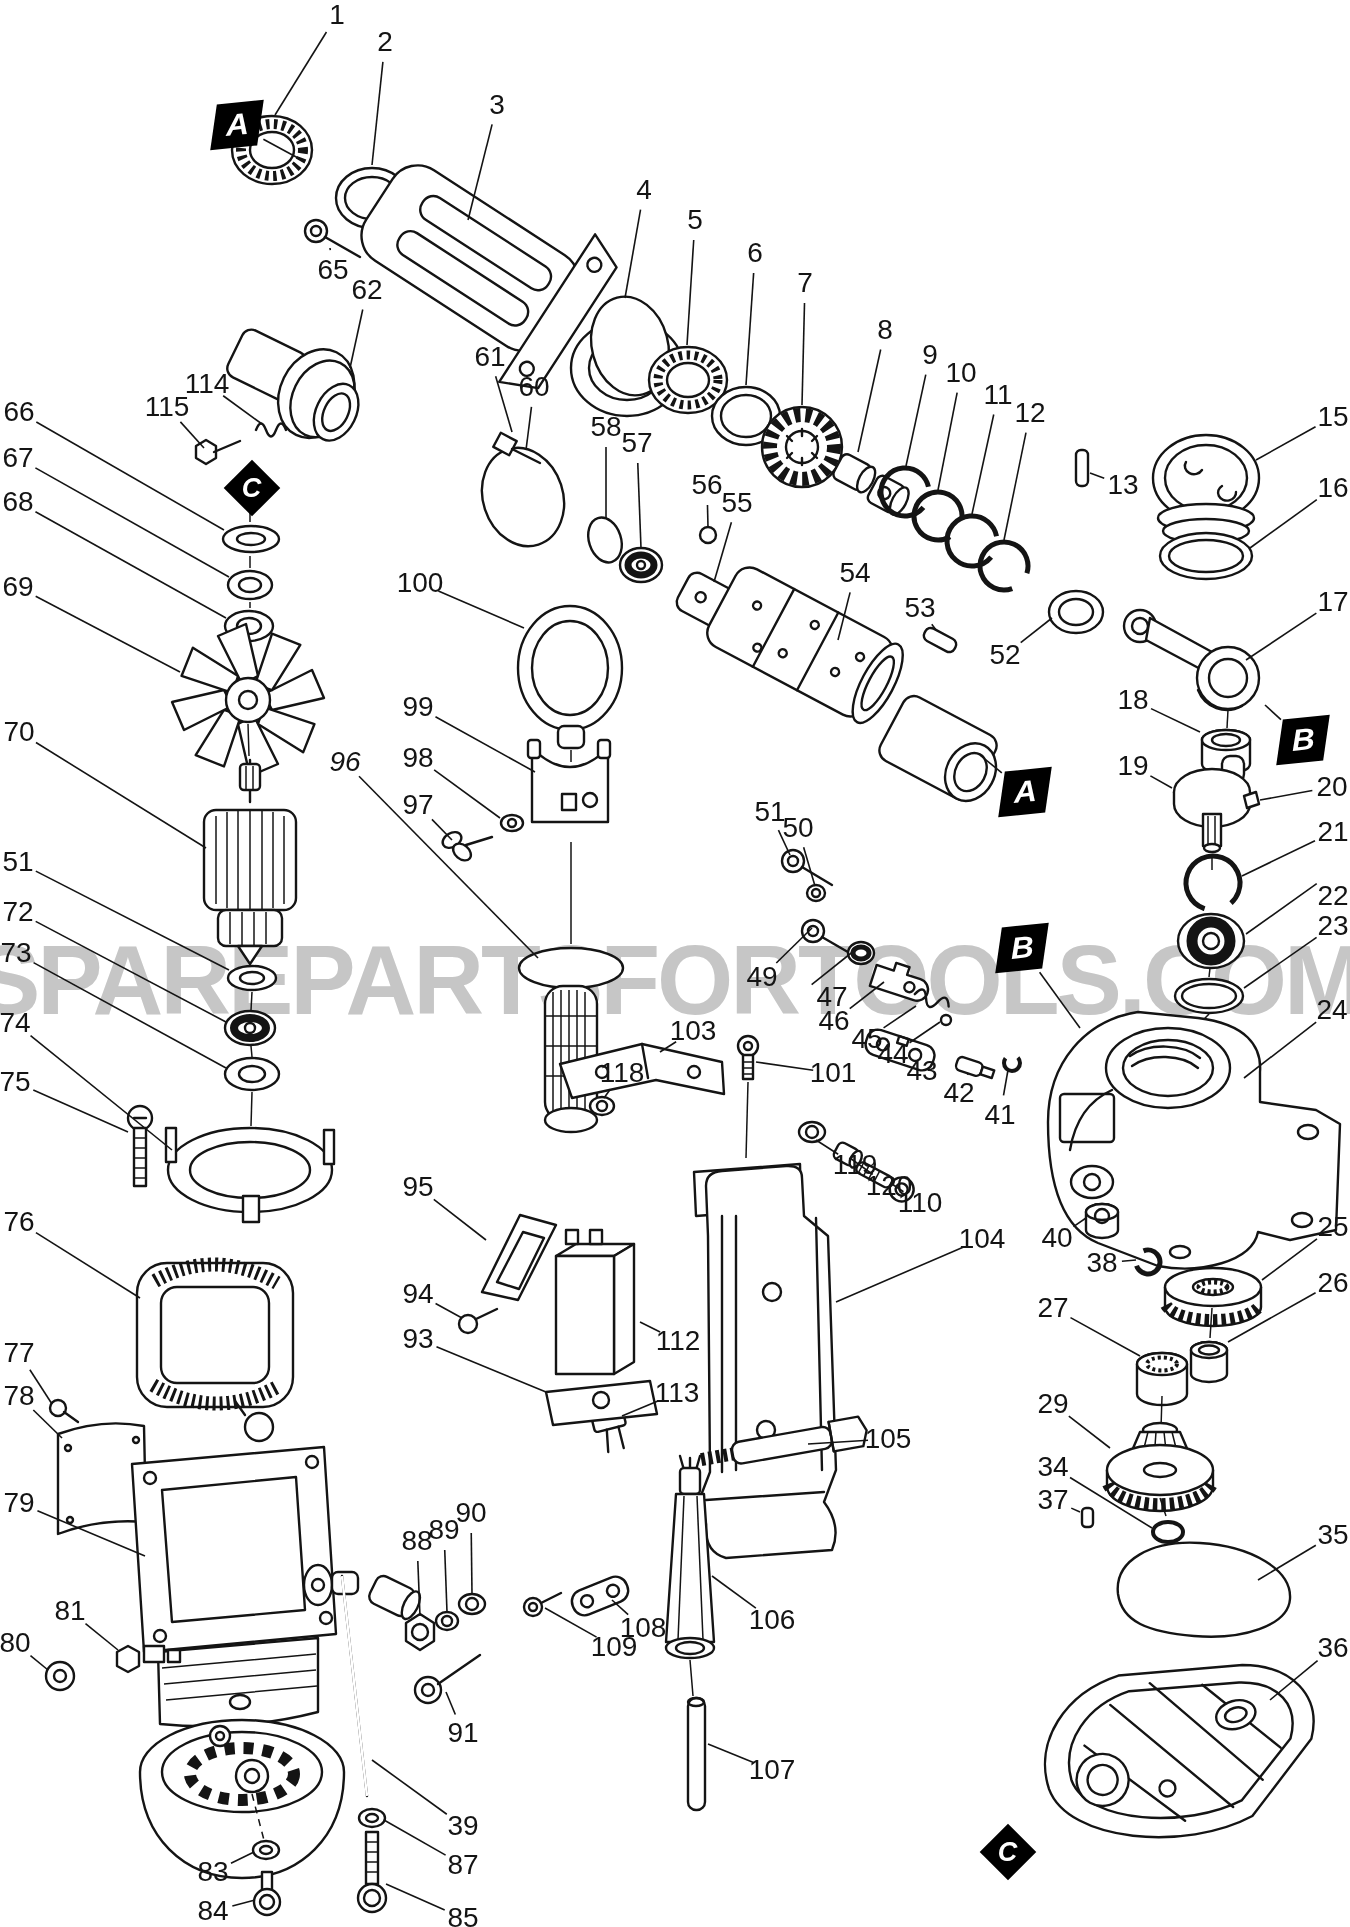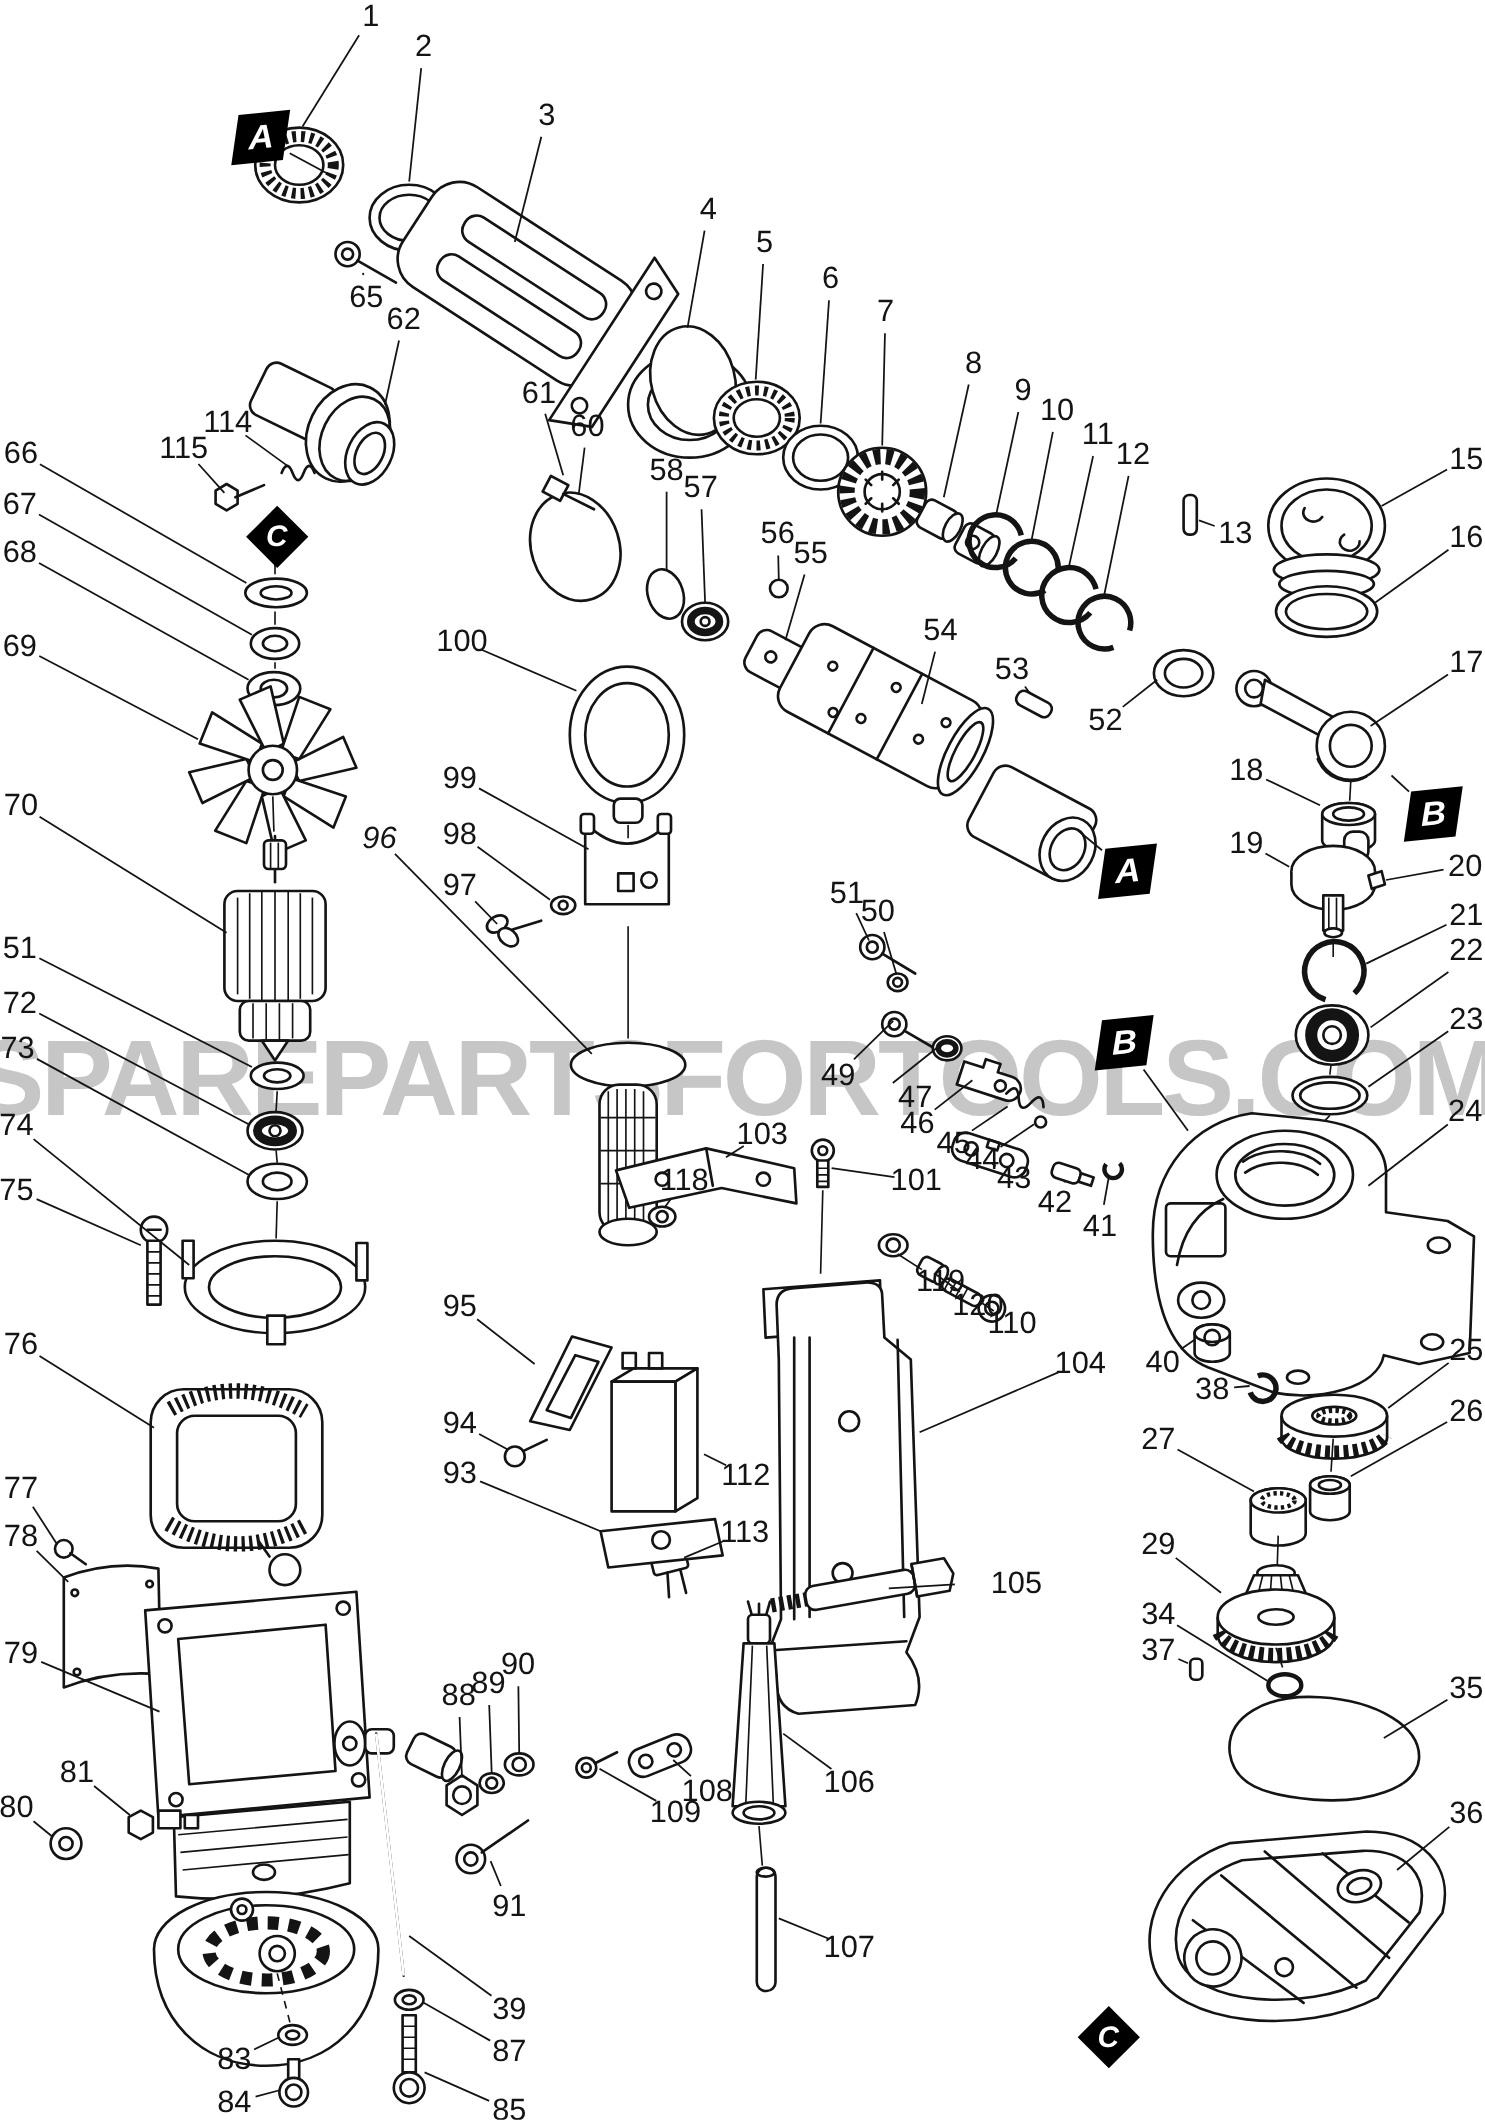--- a/index.html
+++ b/index.html
@@ -643,21 +643,21 @@
 <div class="label" style="left: 998px; top: 395px;">11</div>
 <div class="label" style="left: 1030px; top: 413px;">12</div>
 <div class="label" style="left: 1123px; top: 485px;">13</div>
 <div class="label" style="left: 1333px; top: 417px;">15</div>
 <div class="label" style="left: 1333px; top: 488px;">16</div>
 <div class="label" style="left: 1333px; top: 602px;">17</div>
 <div class="label" style="left: 1133px; top: 700px;">18</div>
 <div class="label" style="left: 1133px; top: 766px;">19</div>
 <div class="label" style="left: 1332px; top: 787px;">20</div>
 <div class="label" style="left: 1333px; top: 832px;">21</div>
-<div class="label" style="left: 1333px; top: 864px;">22</div>
+<div class="label" style="left: 1333px; top: 896px;">22</div>
 <div class="label" style="left: 1333px; top: 926px;">23</div>
 <div class="label" style="left: 1332px; top: 1010px;">24</div>
 <div class="label" style="left: 1333px; top: 1227px;">25</div>
 <div class="label" style="left: 1333px; top: 1283px;">26</div>
 <div class="label" style="left: 1053px; top: 1308px;">27</div>
 <div class="label" style="left: 1053px; top: 1404px;">29</div>
 <div class="label" style="left: 1053px; top: 1467px;">34</div>
 <div class="label" style="left: 1333px; top: 1535px;">35</div>
 <div class="label" style="left: 1333px; top: 1648px;">36</div>
 <div class="label" style="left: 1053px; top: 1500px;">37</div>
@@ -713,21 +713,21 @@
 <div class="label" style="left: 418px; top: 1294px;">94</div>
 <div class="label" style="left: 418px; top: 1187px;">95</div>
 <div class="label" style="left: 345px; top: 762px; font-style: italic;">96</div>
 <div class="label" style="left: 418px; top: 805px;">97</div>
 <div class="label" style="left: 418px; top: 758px;">98</div>
 <div class="label" style="left: 418px; top: 707px;">99</div>
 <div class="label" style="left: 420px; top: 583px;">100</div>
 <div class="label" style="left: 833px; top: 1073px;">101</div>
 <div class="label" style="left: 693px; top: 1031px;">103</div>
 <div class="label" style="left: 982px; top: 1239px;">104</div>
-<div class="label" style="left: 924px; top: 1439px;">105</div>
+<div class="label" style="left: 888px; top: 1439px;">105</div>
 <div class="label" style="left: 772px; top: 1620px;">106</div>
 <div class="label" style="left: 772px; top: 1770px;">107</div>
 <div class="label" style="left: 643px; top: 1628px;">108</div>
 <div class="label" style="left: 614px; top: 1647px;">109</div>
 <div class="label" style="left: 920px; top: 1203px;">110</div>
 <div class="label" style="left: 678px; top: 1341px;">112</div>
 <div class="label" style="left: 677px; top: 1393px;">113</div>
 <div class="label" style="left: 207px; top: 384px;">114</div>
 <div class="label" style="left: 167px; top: 407px;">115</div>
 <div class="label" style="left: 622px; top: 1073px;">118</div>

